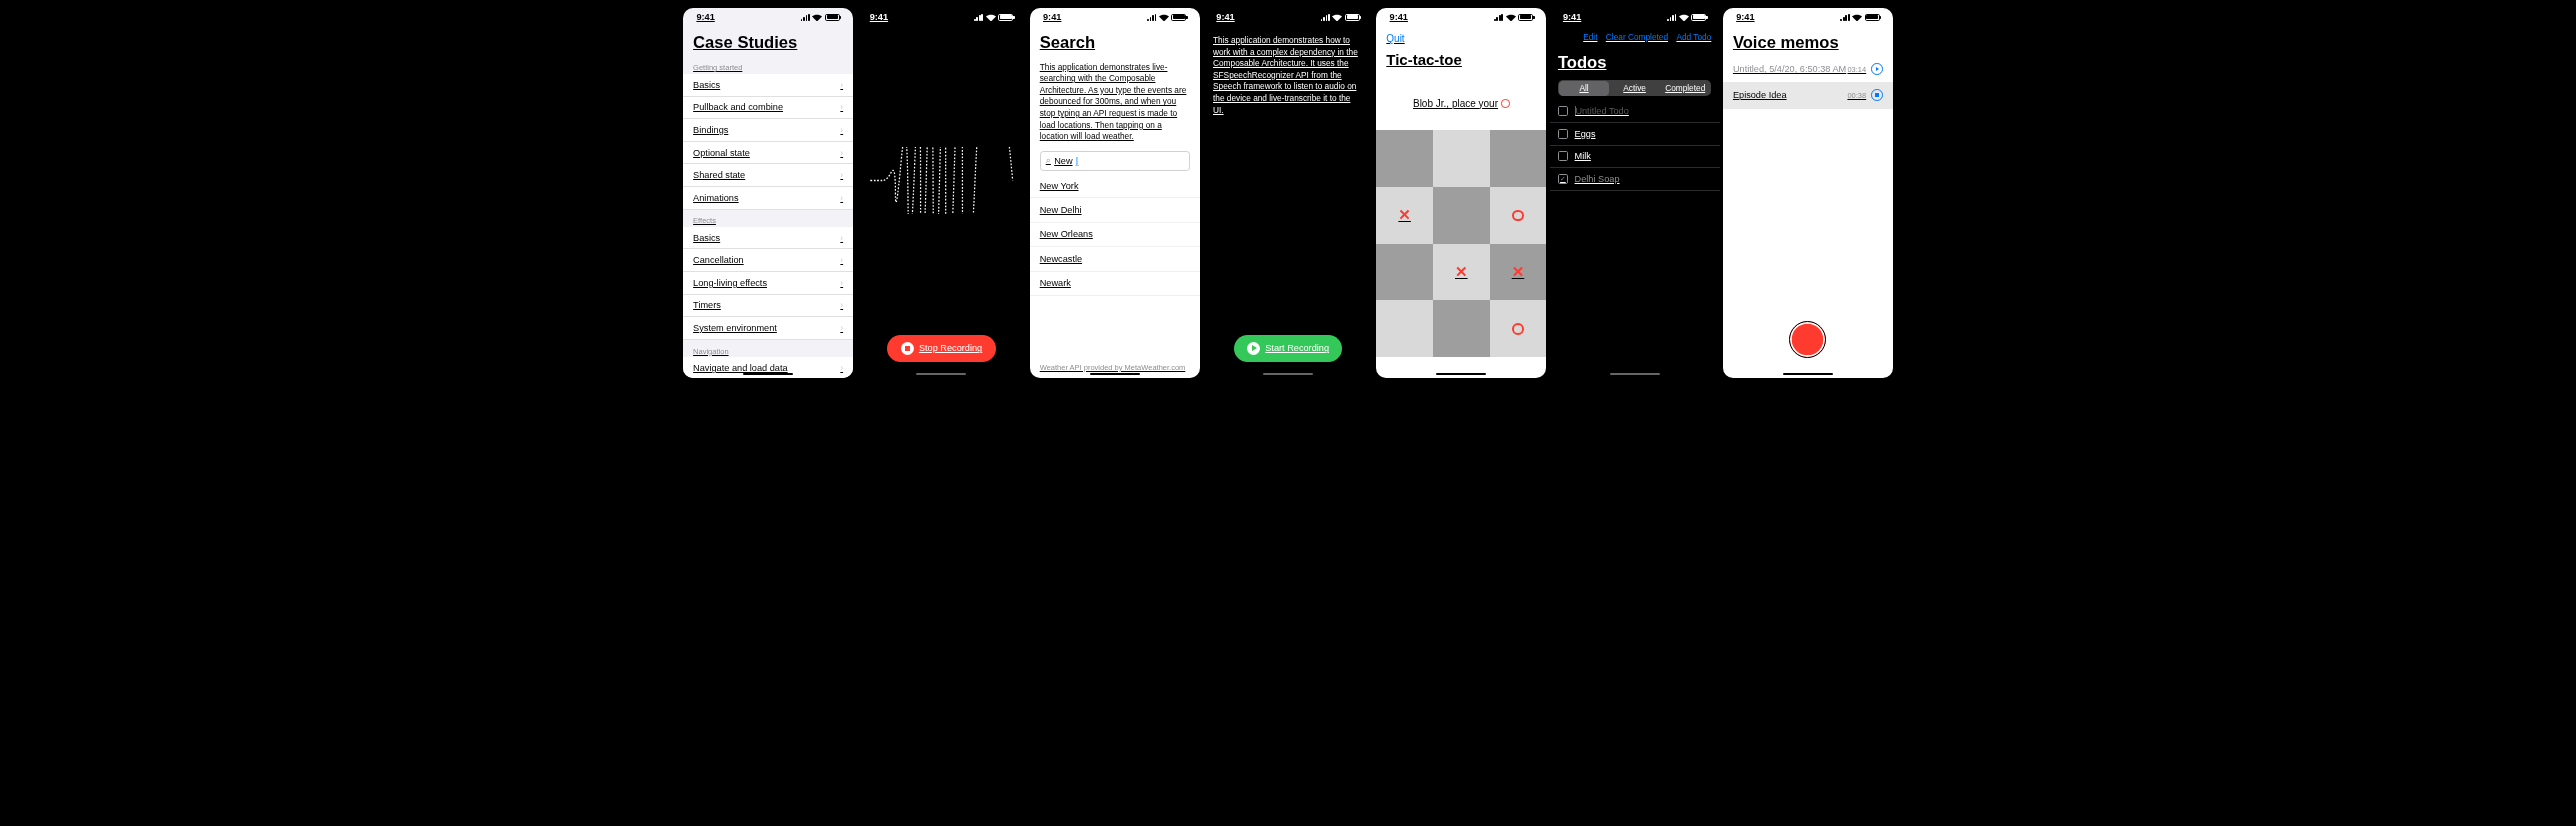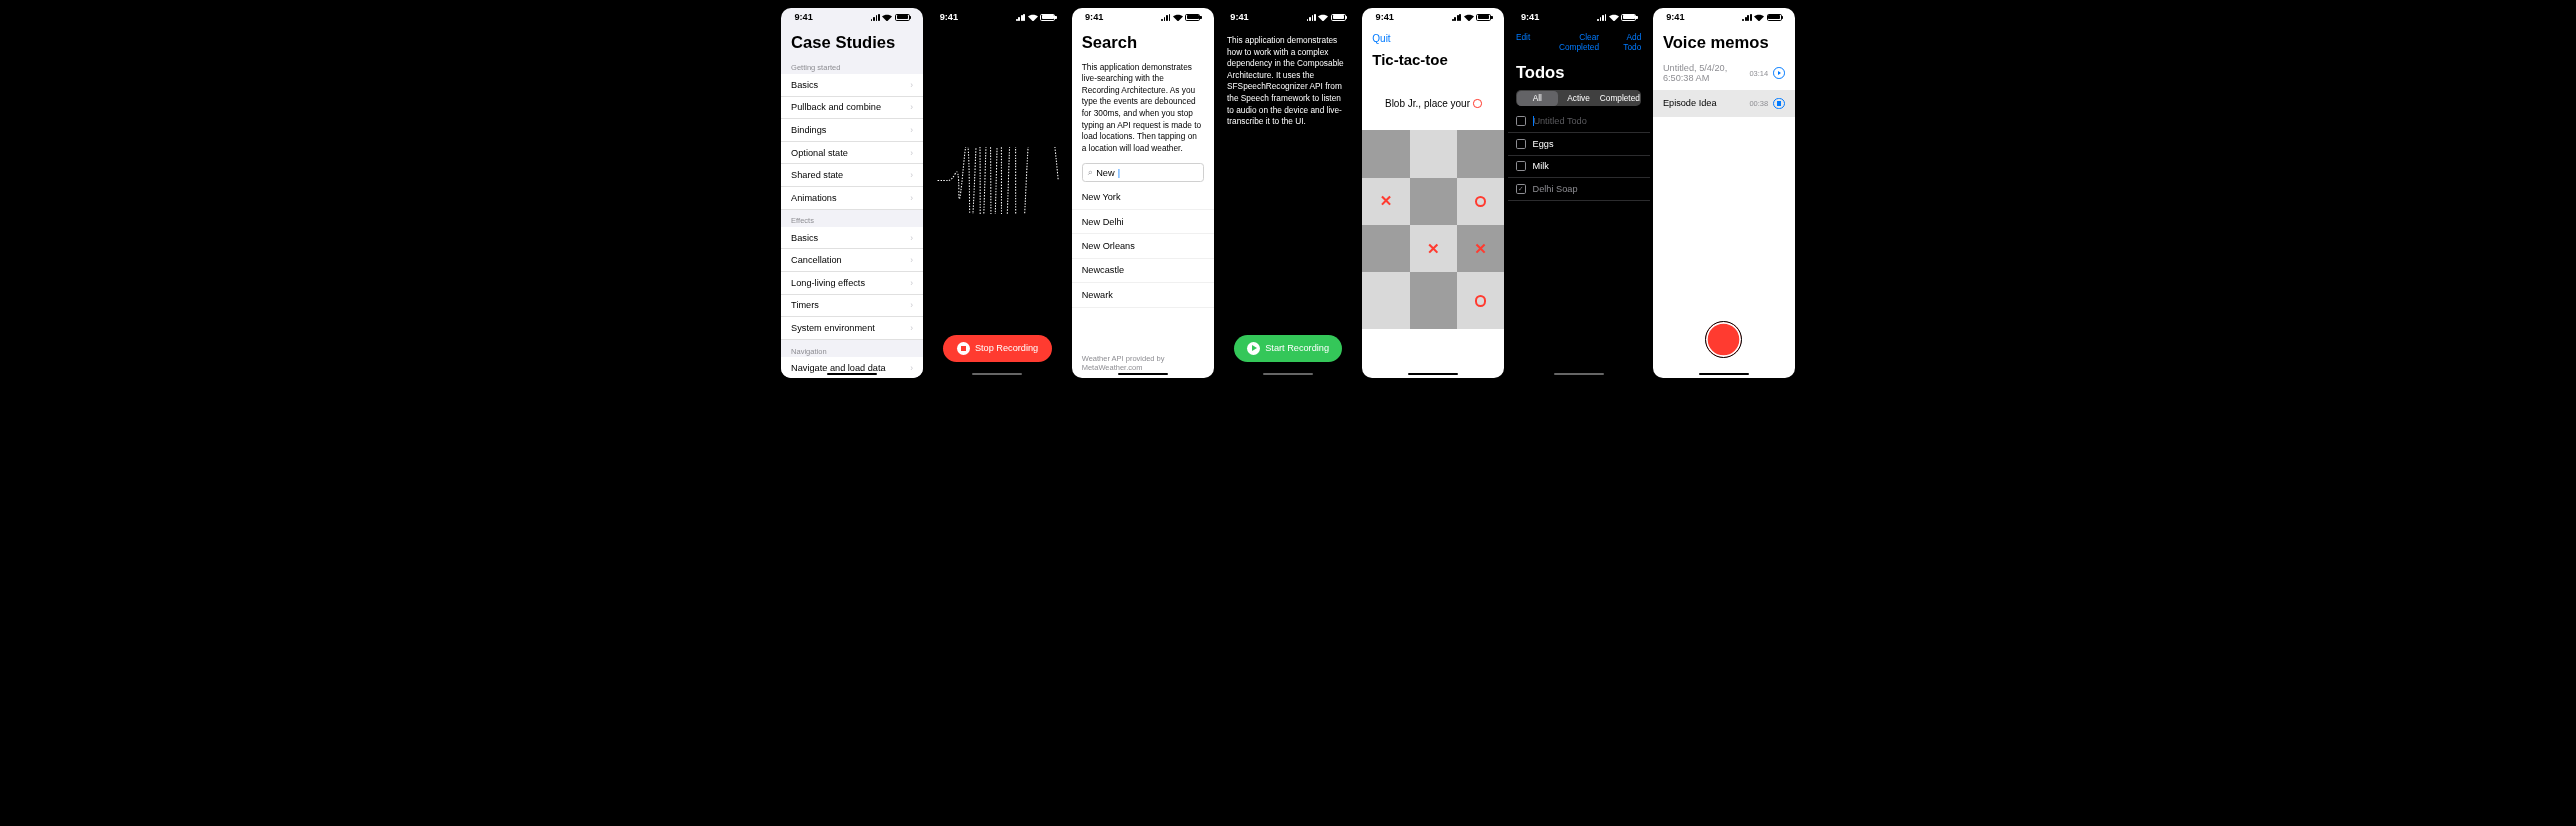--- a/index.html
+++ b/index.html
@@ -1,17 +1,17 @@
 <!DOCTYPE html>
 <html style="font-size:13.3px"><head>
 <meta charset="utf-8">
 <style>
 * { margin: 0; padding: 0; box-sizing: border-box; font-family: -apple-system, BlinkMacSystemFont, "Segoe UI", Helvetica, Arial, sans-serif; }
 body { background: #000; display: flex; gap: 3.3px; padding: 8.3px 16.6px; justify-content: center; }
-.phone { width: 142px; height: 370px; border-radius: 10px; overflow: hidden; position: relative; display: flex; flex-direction: column; }
+.phone { width: 170px; height: 370px; border-radius: 10px; overflow: hidden; position: relative; display: flex; flex-direction: column; text-decoration: underline; }
 .phone.light { background: #fff; color: #000; }
 .phone.dark { background: #000; color: #fff; }
 .phone.gray { background: #f2f2f7; color: #000; }
 
 .status-bar { height: 18.3px; display: flex; justify-content: space-between; align-items: center; padding: 0 13.3px; font-size: 9.2px; font-weight: 600; }
 .status-right { display: flex; align-items: center; gap: 2.5px; }
 .signal-bars { display: flex; align-items: flex-end; gap: 0.8px; }
 .signal-bars span { width: 1.7px; background: currentColor; border-radius: 0.8px; }
 .signal-bars span:nth-child(1){height:2.5px}.signal-bars span:nth-child(2){height:4.2px}.signal-bars span:nth-child(3){height:5.8px}.signal-bars span:nth-child(4){height:7.5px}
 .wifi-icon { width: 10px; height: 7.5px; }
@@ -218,21 +218,21 @@
       <svg class="wifi-icon" viewBox="0 0 12 9">
           <path d="M6 9L0 3C3 0 9 0 12 3Z" fill="currentColor"></path>
         </svg>
       <div class="battery-icon">
           <div class="fill"></div>
         </div>
     </div>
   </div>
   <div class="content">
     <div class="large-title">Search</div>
-    <div class="body-text">This application demonstrates live-searching with the Recording Architecture. As you type the events are debounced for 300ms, and when you stop typing an API request is made to load locations. Then tapping on a location will load weather.</div>
+    <div class="body-text">This application demonstrates live-searching with the Composable Architecture. As you type the events are debounced for 300ms, and when you stop typing an API request is made to load locations. Then tapping on a location will load weather.</div>
     <div class="search-field">
       <span class="mag">⌕</span>
       <span class="query">New</span>
         <span class="cursor">|</span>
     </div>
     <div id="s3-results">
         <div class="result-row">New York</div>
         <div class="result-row">New Delhi</div>
         <div class="result-row">New Orleans</div>
         <div class="result-row">Newcastle</div>

